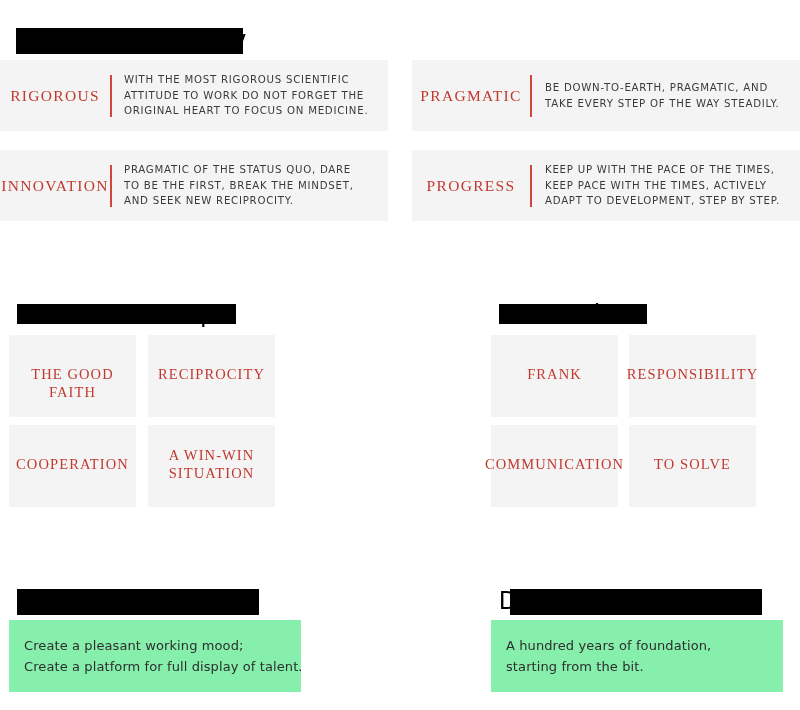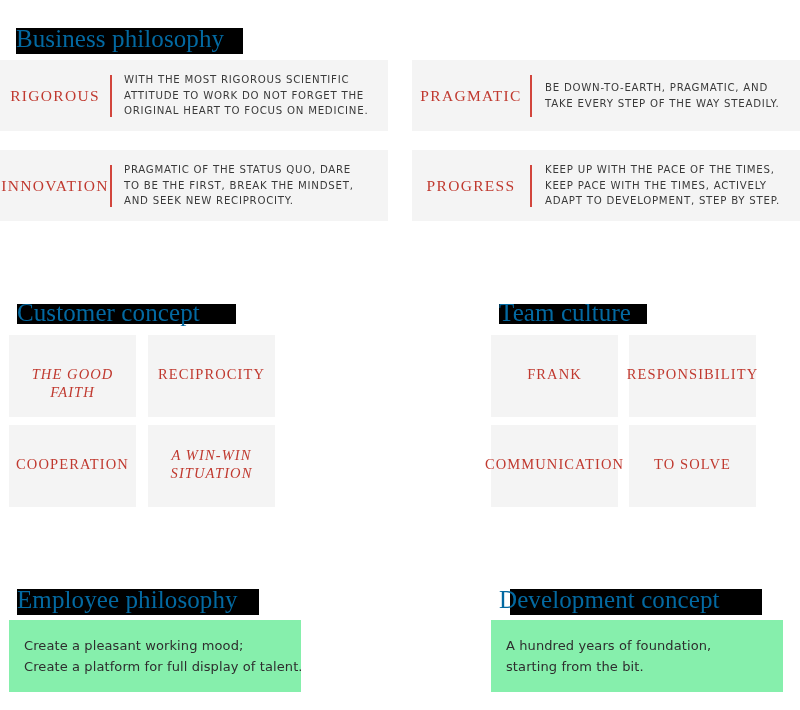--- a/index.html
+++ b/index.html
@@ -20,22 +20,22 @@
     white-space:nowrap;
   }
   .sec-head .bar{
     position:absolute;
     background:#000000;
     z-index:1;
   }
   .sec-head .htxt{
     position:relative;
     z-index:2;
-    color:#0369a1;
-    font-family:Liberation Serif, serif;
+    color:#000000;
+    font-family:Liberation Sans, sans-serif;
     font-weight:400;
     font-size:25px;
     line-height:30px;
     letter-spacing:0.1px;
     display:block;
   }
 
   
   .pcard{
     position:absolute;
@@ -148,36 +148,36 @@
       <div>KEEP PACE WITH THE TIMES, ACTIVELY</div>
       <div>ADAPT TO DEVELOPMENT, STEP BY STEP.</div>
     </div>
   </div>
 
   <div class="sec-head" style="left:17px;top:298px;">
     <div class="bar" style="left:0px;top:6px;width:219px;height:20px;"></div>
     <span class="htxt">Customer concept</span>
   </div>
 
-  <div class="tile" style="left:9px;top:335px;width:127px;height:82px;font-style:italic;">
+  <div class="tile" style="left:9px;top:335px;width:127px;height:82px;">
     <div class="tlabel">
       <div>THE GOOD FAITH</div>
     </div>
   </div>
   <div class="tile" style="left:148px;top:335px;width:127px;height:82px;">
     <div class="tlabel">
       <div>RECIPROCITY</div>
     </div>
   </div>
   <div class="tile" style="left:9px;top:425px;width:127px;height:82px;">
     <div class="tlabel" style="padding-top:30px;">
       <div>COOPERATION</div>
     </div>
   </div>
-  <div class="tile" style="left:148px;top:425px;width:127px;height:82px;font-style:italic;">
+  <div class="tile" style="left:148px;top:425px;width:127px;height:82px;">
     <div class="tlabel" style="padding-top:21px;">
       <div>A WIN-WIN</div>
       <div>SITUATION</div>
     </div>
   </div>
 
   <div class="sec-head" style="left:499px;top:298px;">
     <div class="bar" style="left:0px;top:6px;width:148px;height:20px;"></div>
     <span class="htxt">Team culture</span>
   </div>

